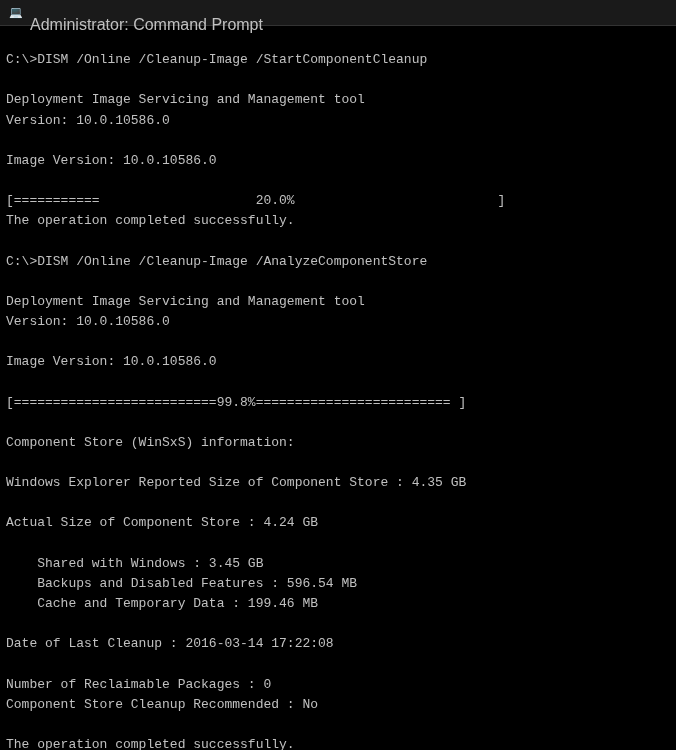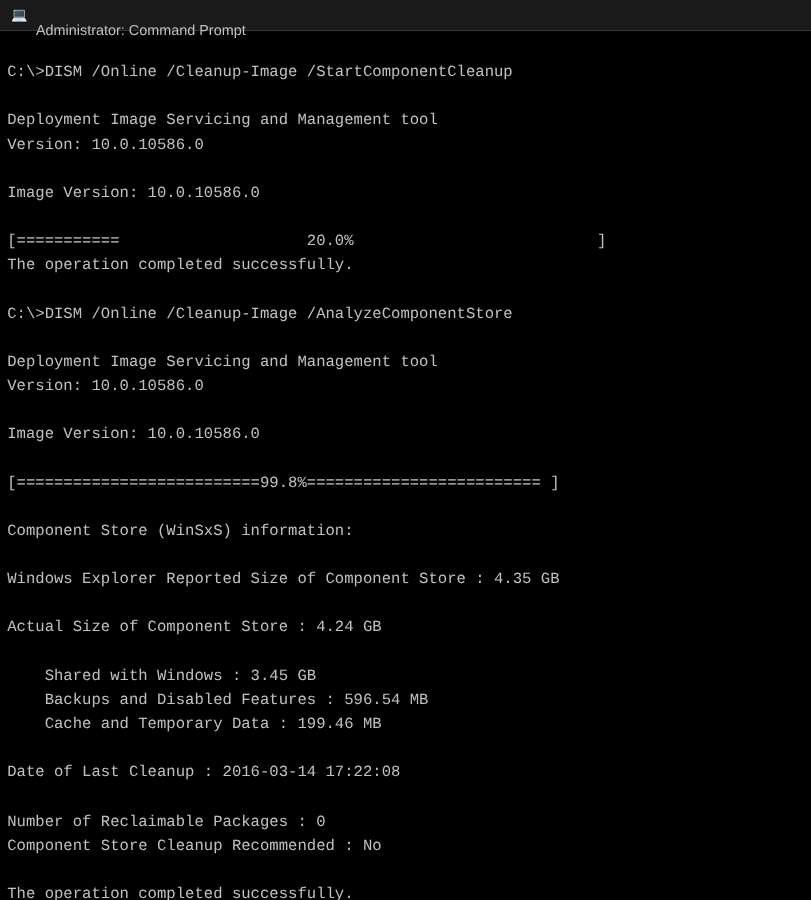--- a/index.html
+++ b/index.html
@@ -32,21 +32,21 @@
     .title-bar-icon {
       width: 16px;
       height: 16px;
       display: flex;
       align-items: center;
       justify-content: center;
       font-size: 11px;
     }
 
     .title-bar-text {
-      font-size: 12px;
+      font-size: 16px;
       font-family: 'Segoe UI', Arial, sans-serif;
       margin-top: 24px;
     }
 
     .console-area {
       background: #000000;
       padding: 4px 6px;
       height: calc(750px - 26px);
       overflow: hidden;
       white-space: pre;

